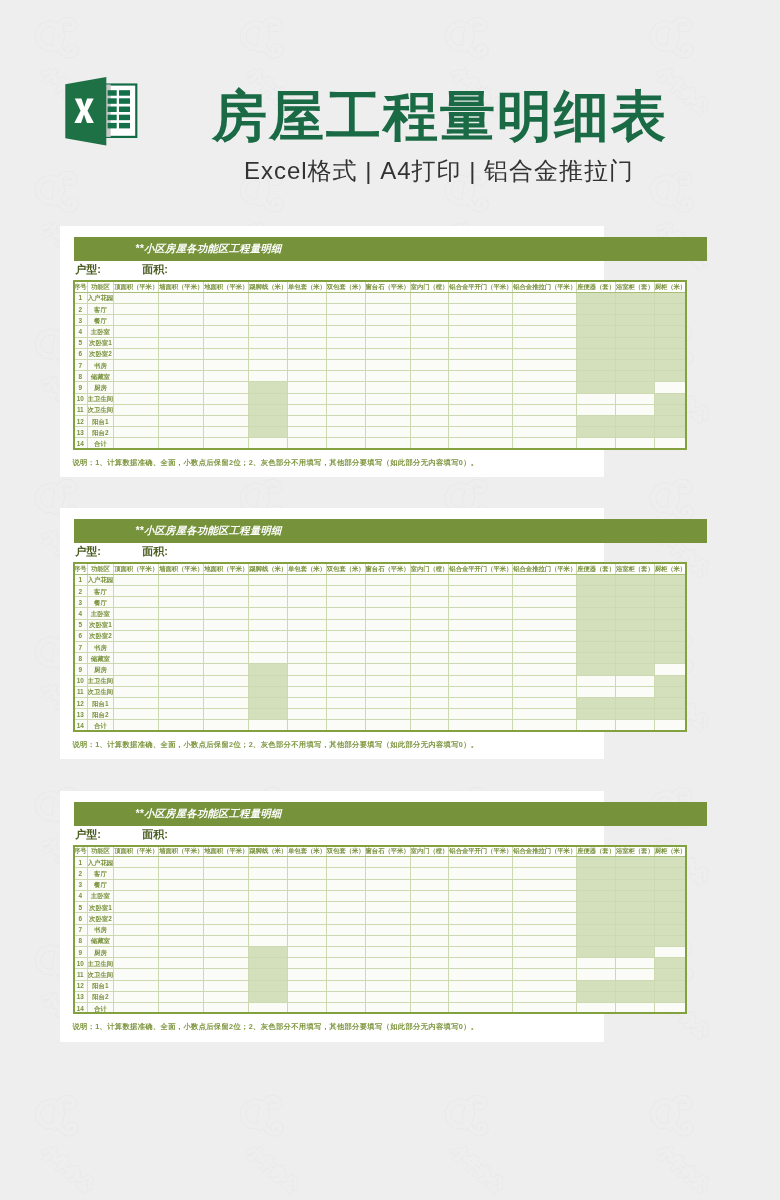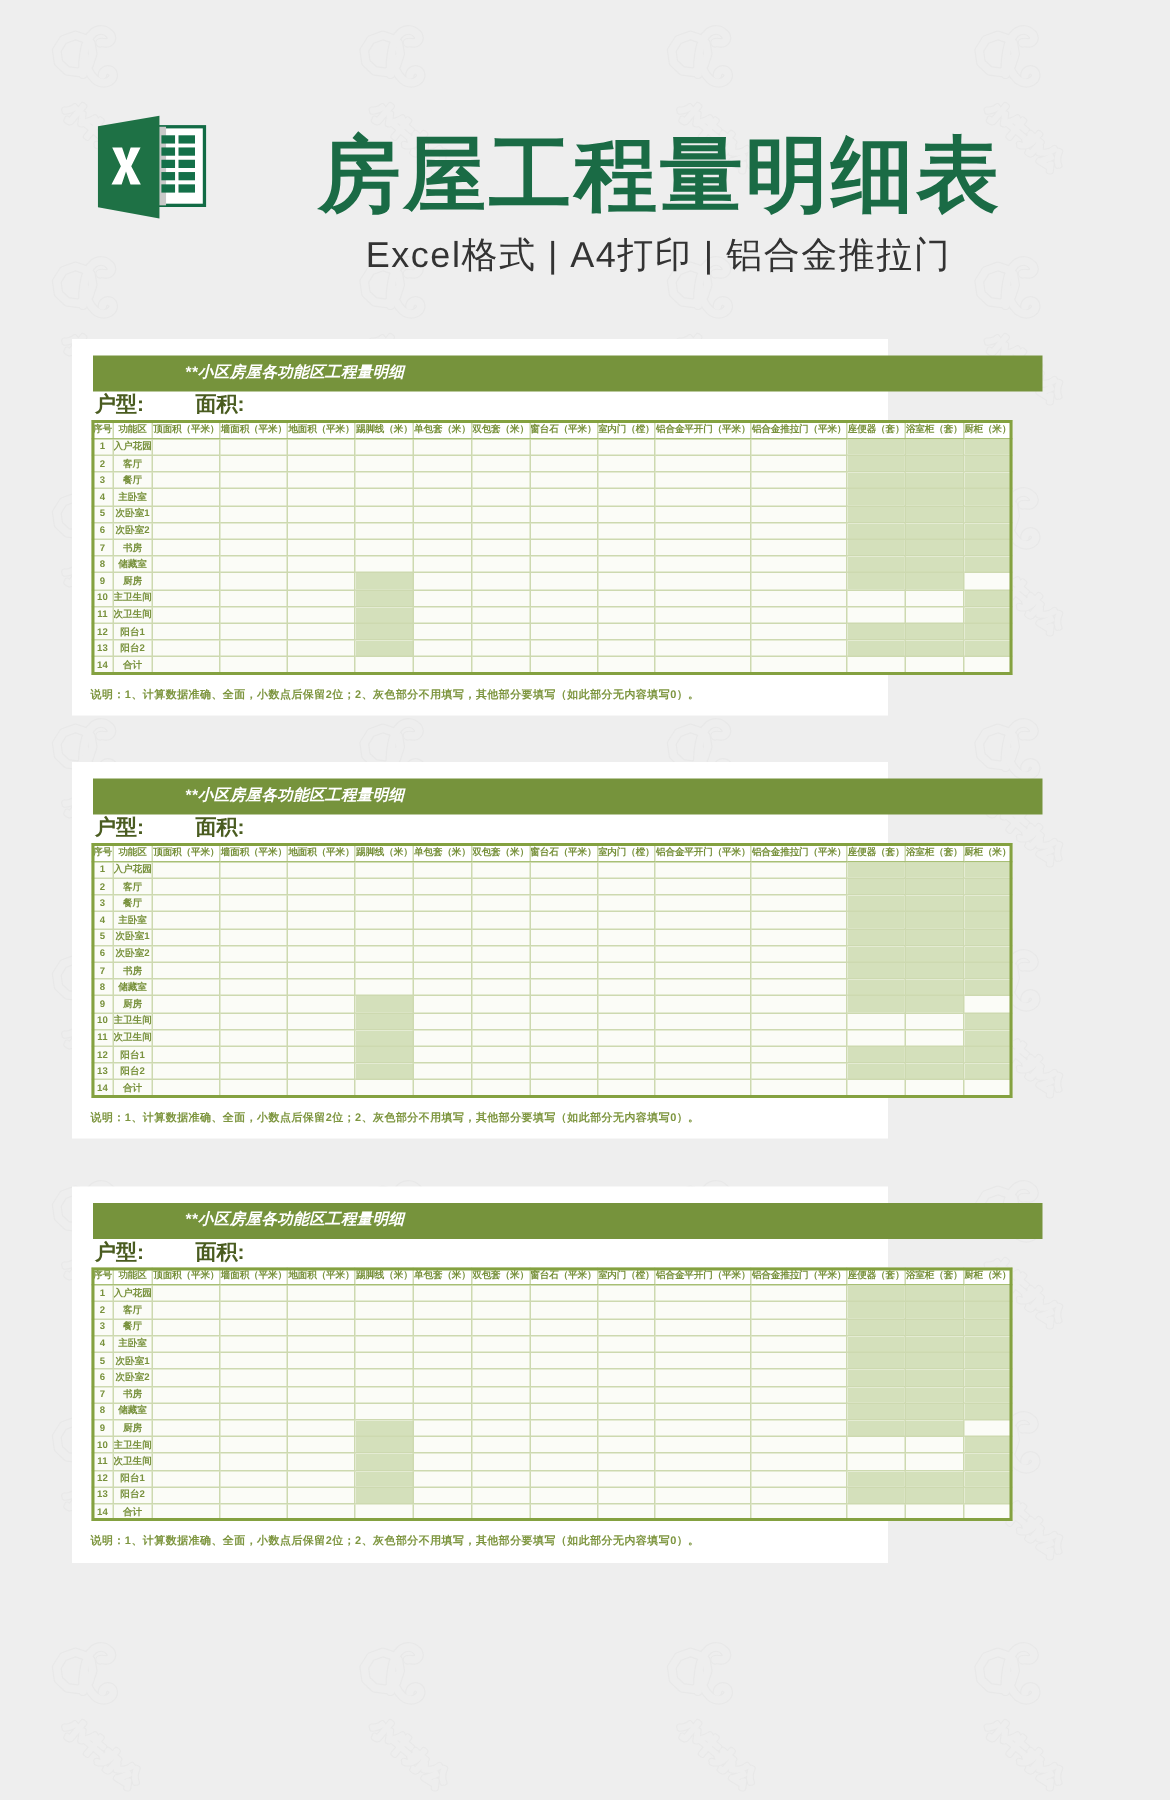--- a/index.html
+++ b/index.html
@@ -32,34 +32,34 @@
     letter-spacing:2.0px;white-space:nowrap;
   }
   .hero-sub{
     position:absolute;left:213px;top:83px;width:452px;text-align:center;
     font-size:24px;line-height:28px;color:#333333;white-space:nowrap;
     letter-spacing:1.0px;
   }
 
   
   .card{
-    position:absolute;left:48px;width:544px;height:251px;
+    position:absolute;left:60px;width:544px;height:251px;
     background:#ffffff;
     text-decoration:underline;
   }
   .card-title{
     position:absolute;left:13.8px;top:11px;width:632.8px;height:24px;
     background:#76933c;color:#ffffff;
     font-size:10.3px;line-height:24px;font-weight:700;font-style:italic;
     text-align:left;white-space:nowrap;
     letter-spacing:0.3px;
     box-sizing:border-box;padding-left:61.5px;
   }
   .card-fields{position:absolute;left:13.8px;top:36px;height:14px;width:632.8px;}
-  .fld{position:absolute;top:0;font-size:14px;line-height:14px;font-weight:700;color:#4a5c20;white-space:nowrap;}
+  .fld{position:absolute;top:0;font-size:11px;line-height:14px;font-weight:700;color:#4a5c20;white-space:nowrap;}
   .fld-0{left:1.5px;}
   .fld-1{left:68.5px;}
 
   table.xls{
     position:absolute;left:13.0px;top:54.2px;
     border-collapse:collapse;table-layout:fixed;
     outline:2px solid #84a140;outline-offset:-2px;
     background:#fbfcf7;
   }
   table.xls td{

